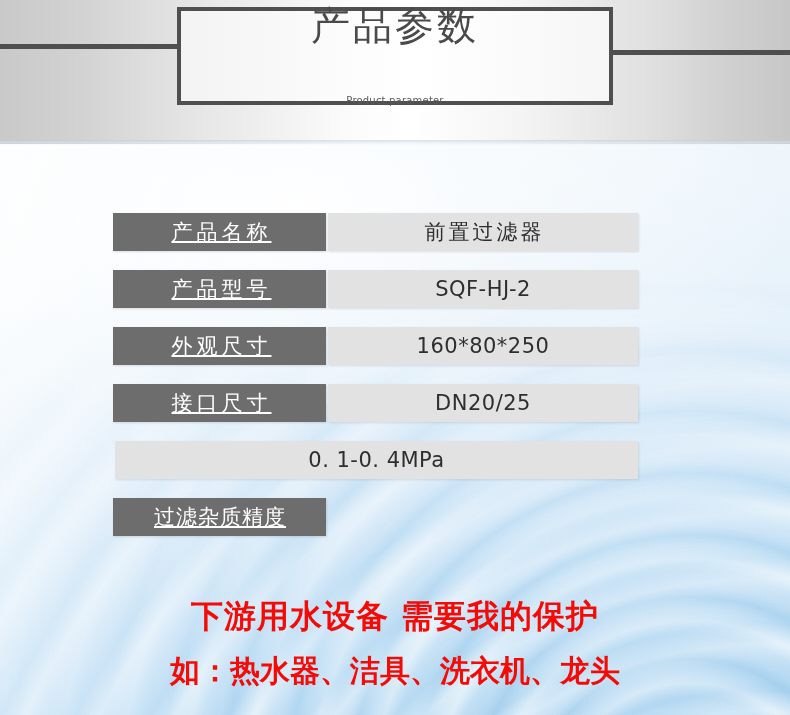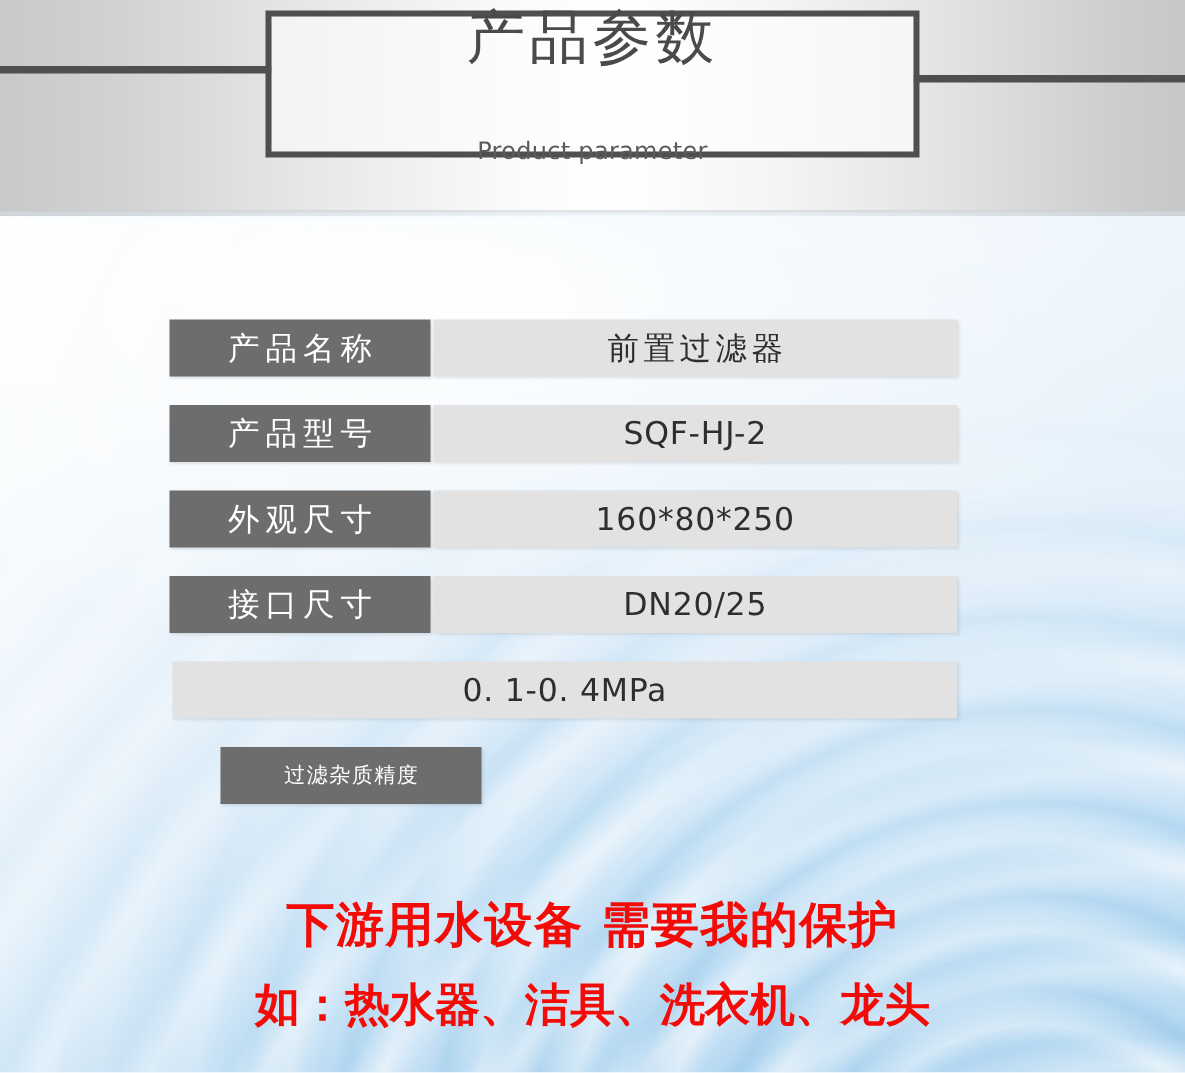--- a/index.html
+++ b/index.html
@@ -121,21 +121,21 @@
   .title-main {
     font-size: 39px;
     line-height: 46px;
     color: #4a4a4a;
     letter-spacing: 3px;
     font-weight: 400;
     white-space: nowrap;
   }
   .title-sub {
     margin-top: 6px;
-    font-size: 16px;
+    font-size: 10px;
     line-height: 16px;
     color: #5a5a5a;
     letter-spacing: 0.2px;
     white-space: nowrap;
   }
 
   
   .spec-table {
     position: absolute;
     left: 113px; top: 213px;
@@ -143,37 +143,37 @@
   }
   .spec-row {
     display: flex;
     align-items: stretch;
     height: 38px;
     margin-bottom: 19px;
   }
   .spec-row:last-child { margin-bottom: 0; }
 
   .spec-label {
-    width: 174px;
+    width: 213px;
     background: #6d6d6d;
     color: #ffffff;
     display: flex;
     align-items: center;
     justify-content: center;
     font-size: 21px;
     letter-spacing: 4px;
     text-indent: 4px;
     box-sizing: border-box;
     box-shadow: 1px 1px 2px rgba(120,130,140,0.25);
+    text-decoration: underline;
   }
   .spec-label.tight {
     letter-spacing: 1px;
     text-indent: 1px;
-    font-size: 14px;
-    margin-left: 34px;
+    font-size: 21px;
   }
   .spec-value {
     flex: 1;
     margin-left: 2px;
     background: #e2e2e2;
     color: #2e2e2e;
     display: flex;
     align-items: center;
     justify-content: center;
     font-size: 21px;

